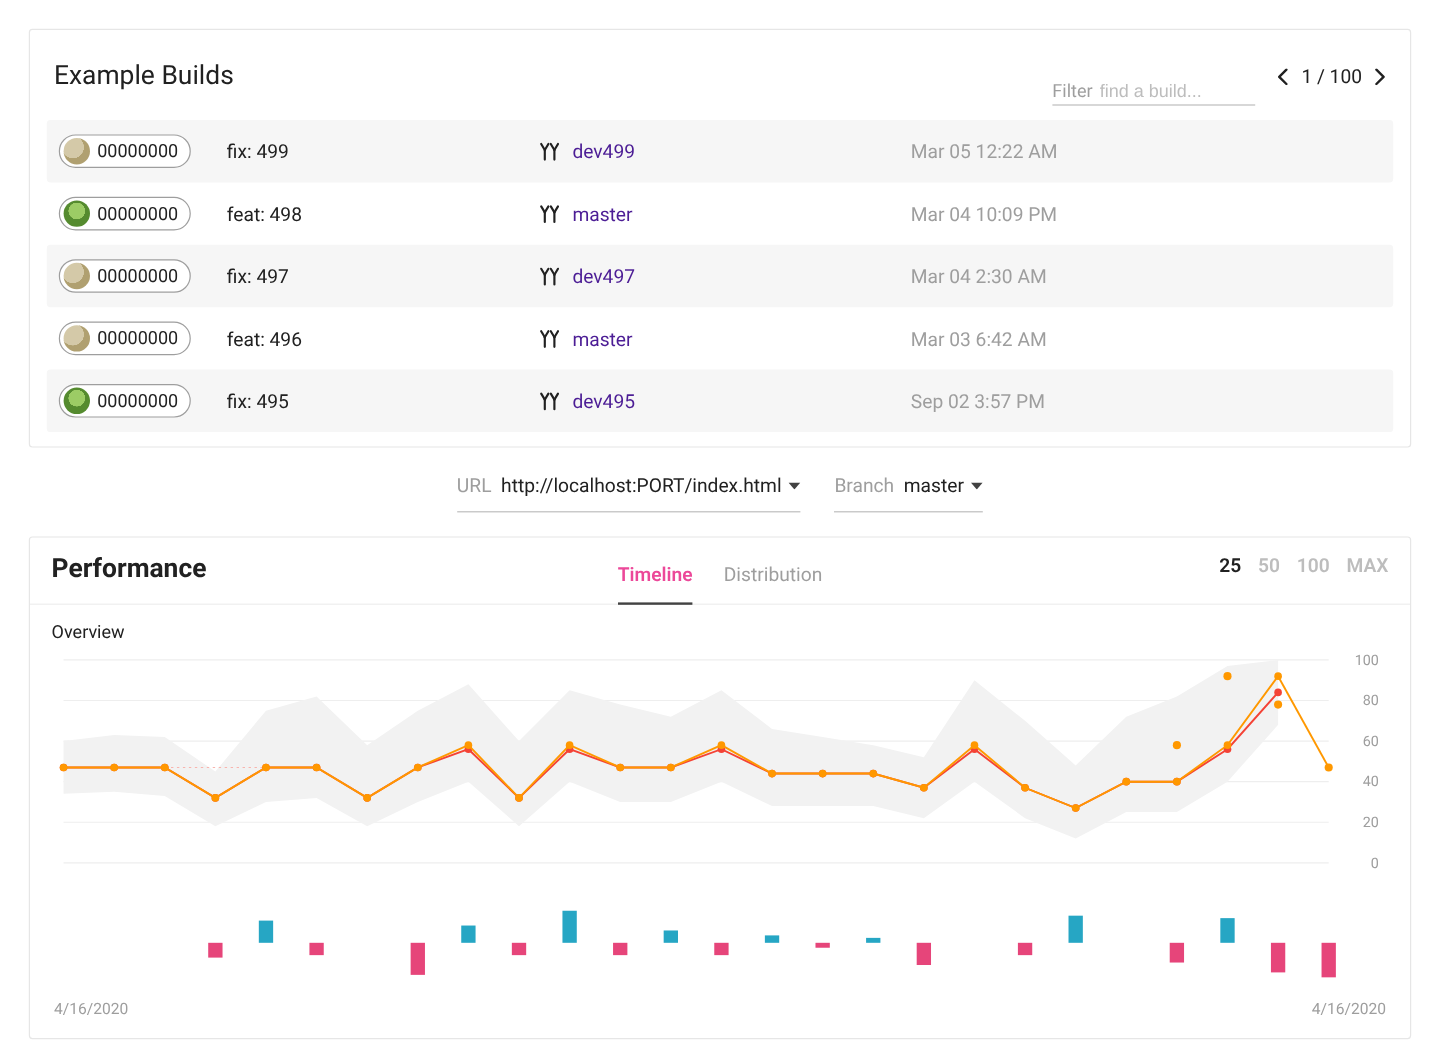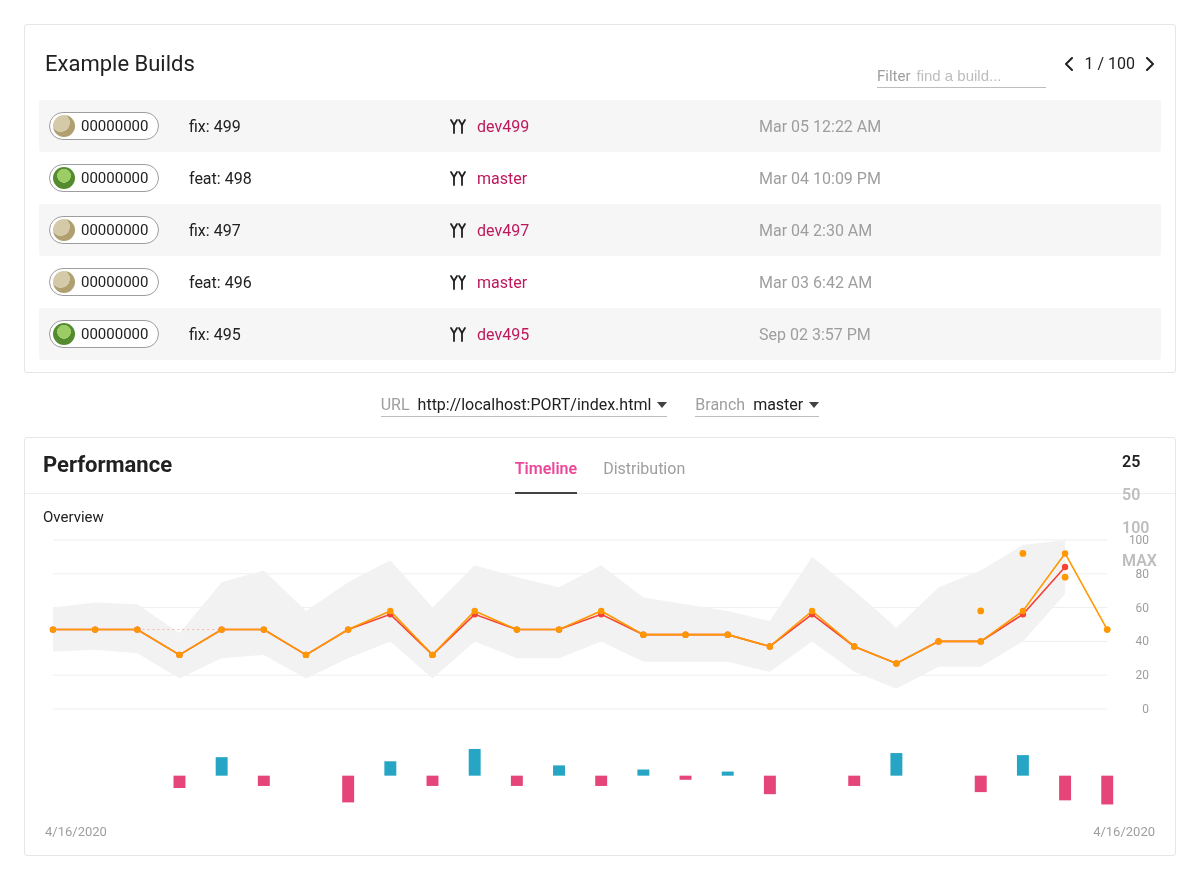--- a/index.html
+++ b/index.html
@@ -52,21 +52,21 @@
   .build-row {
     display: flex;
     align-items: center;
     padding: 12px 10px;
     border-radius: 3px;
     font-size: 16px;
   }
   .build-row.alt { background: #f6f6f6; }
   .col-hash  { width: 140px; display: flex; align-items: center; }
   .col-msg   { width: 260px; color: #212121; }
-  .col-branch{ width: 310px; display: flex; align-items: center; gap: 10px; color: #be185d; }
+  .col-branch{ width: 310px; display: flex; align-items: center; gap: 10px; color: #4c1d95; }
   .col-time  { flex: 1; color: #9e9e9e; }
   .hash-pill {
     display: inline-flex;
     align-items: center;
     gap: 6px;
     border: 1px solid #9e9e9e;
     border-radius: 999px;
     padding: 2px 10px 2px 3px;
     background: #fff;
     font-size: 15px;
@@ -88,21 +88,21 @@
     justify-content: center;
     gap: 28px;
     margin: 22px 0 20px 0;
     font-size: 16px;
   }
   .select-pair {
     display: flex;
     align-items: baseline;
     gap: 8px;
     border-bottom: 1px solid #bdbdbd;
-    padding-bottom: 2px;
+    padding-bottom: 12px;
   }
   .select-pair .lbl { color: #9e9e9e; }
   .select-pair .val { color: #212121; display: inline-flex; align-items: center; gap: 6px; }
   
   .perf-card { padding: 0; }
   .perf-header {
     display: flex;
     align-items: flex-end;
     padding: 16px 18px 0 18px;
     border-bottom: 1px solid #eee;
@@ -129,21 +129,20 @@
   }
   .perf-ranges {
     position: absolute;
     right: 18px;
     top: 14px;
     display: flex;
     gap: 14px;
     font-size: 16px;
     color: #bdbdbd;
     font-weight: 600;
-    flex-direction: column;
   }
   .perf-ranges .active { color: #212121; }
   .perf-body { padding: 14px 18px 6px 18px; }
   .overview-label { font-size: 15px; color: #212121; margin-bottom: 4px; }
   .chart-wrap { position: relative; width: 100%; }
   .chart-svg { display: block; width: 100%; height: auto; }
   .date-axis {
     display: flex;
     justify-content: space-between;
     font-size: 13px;

